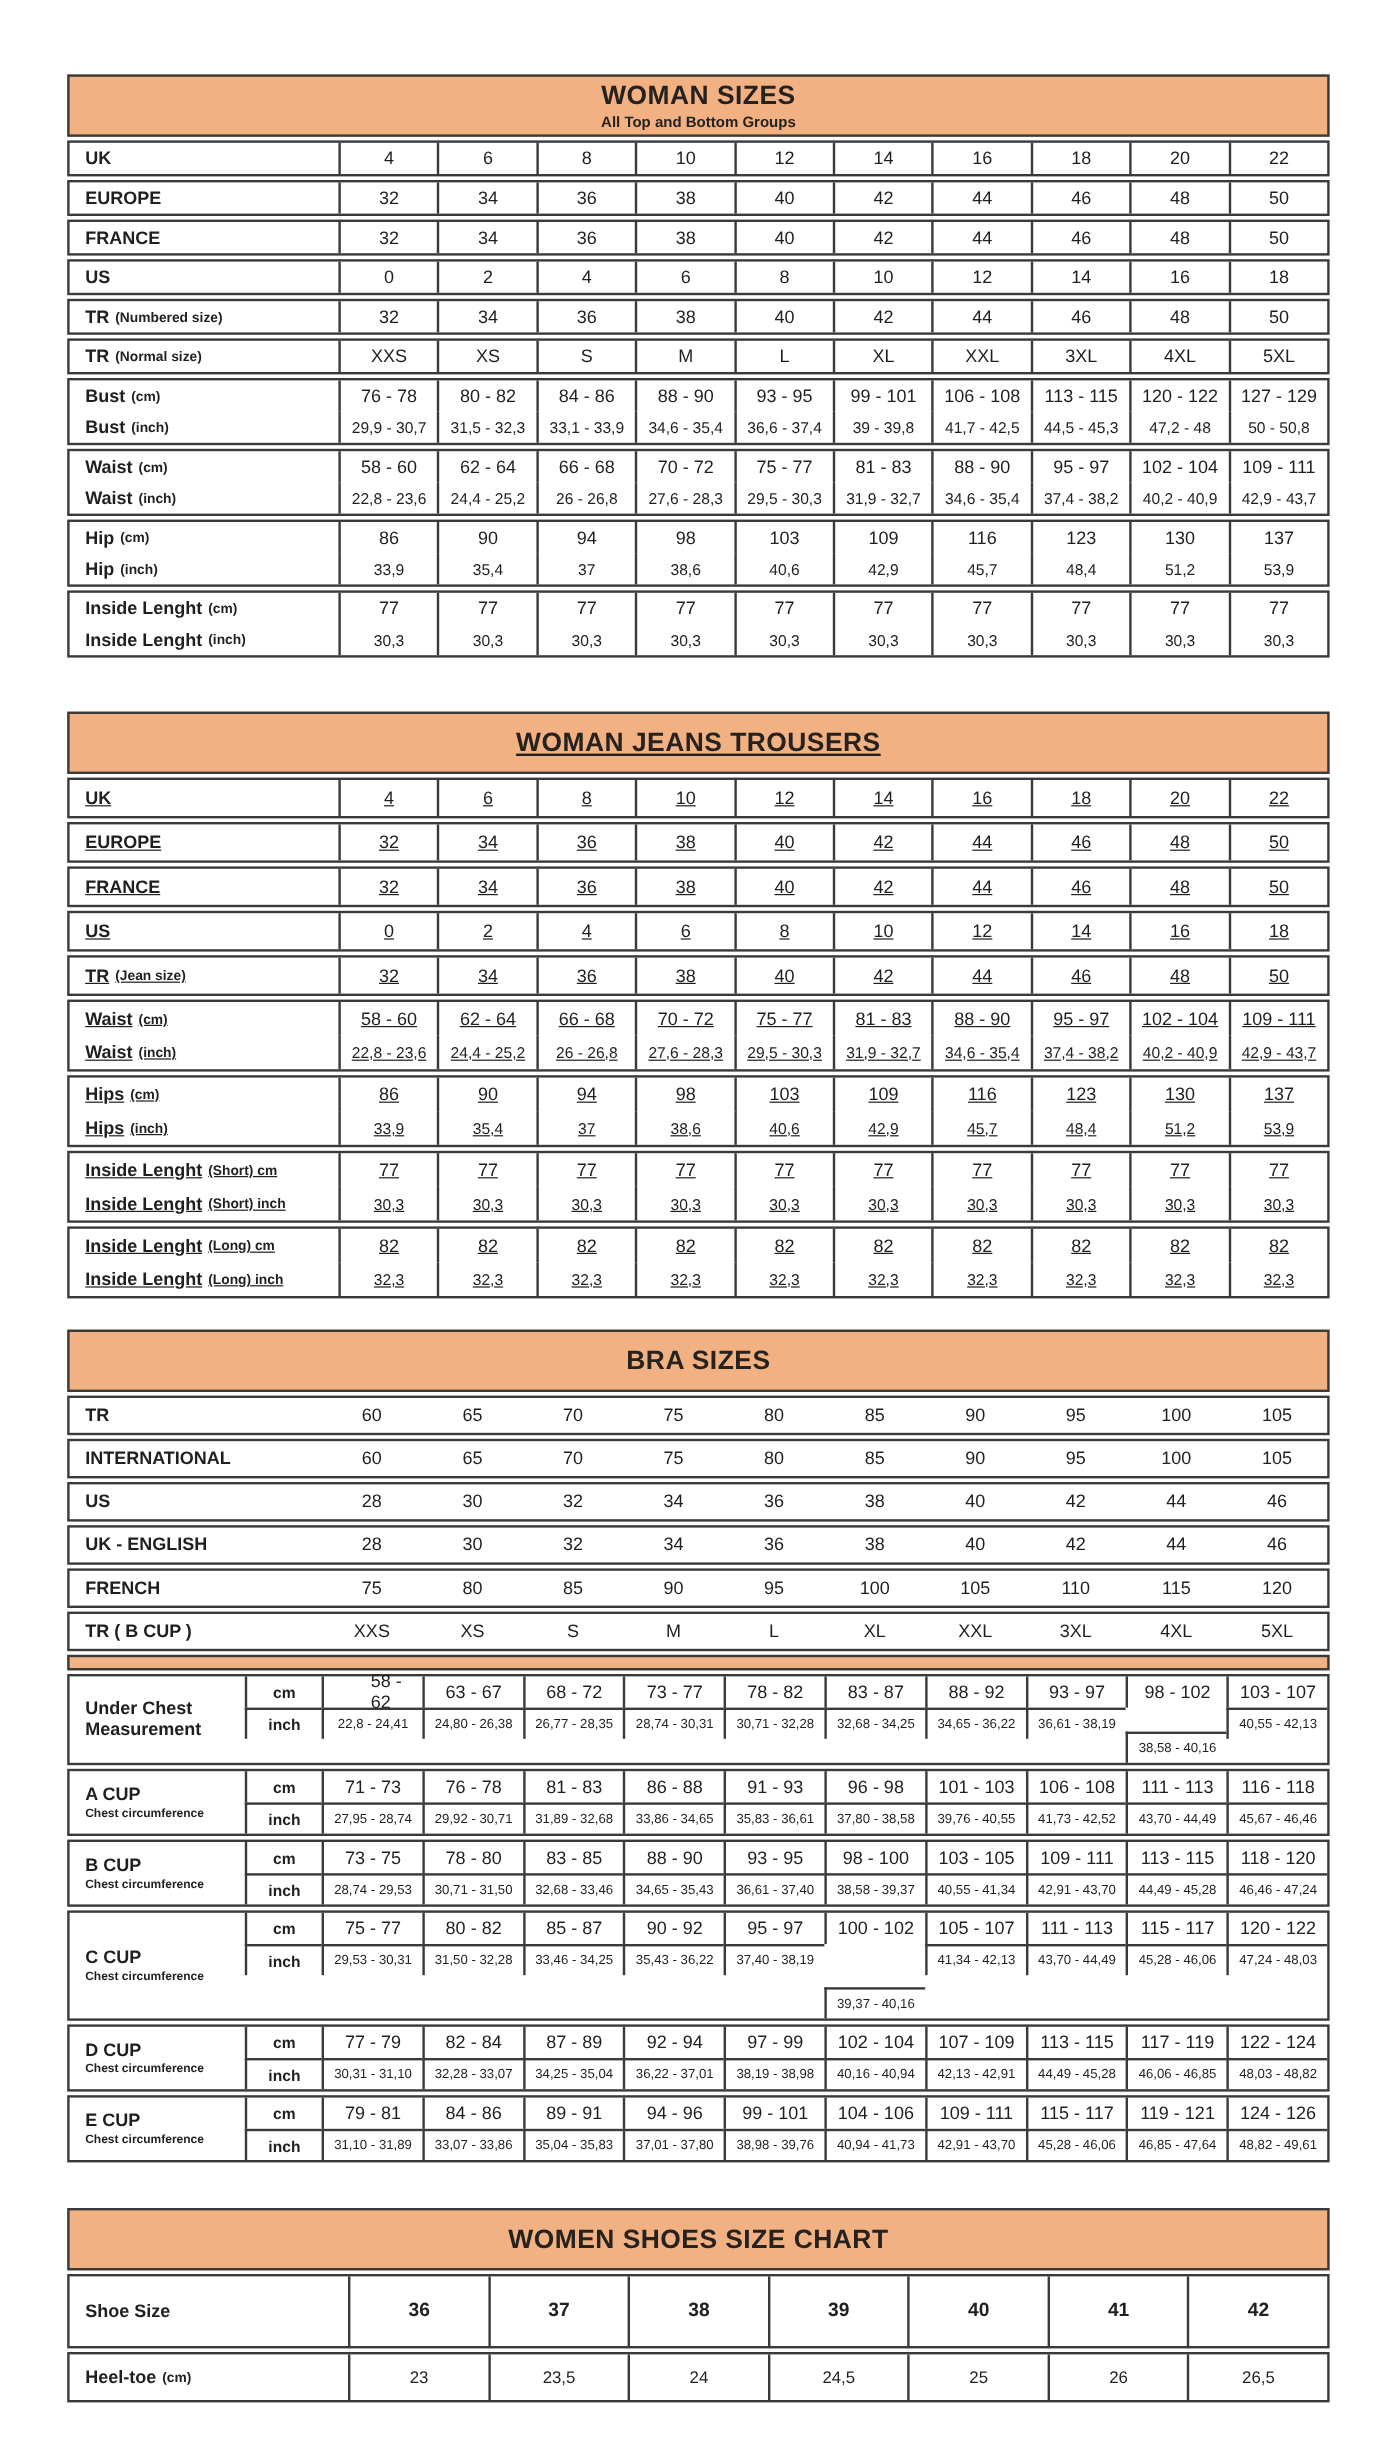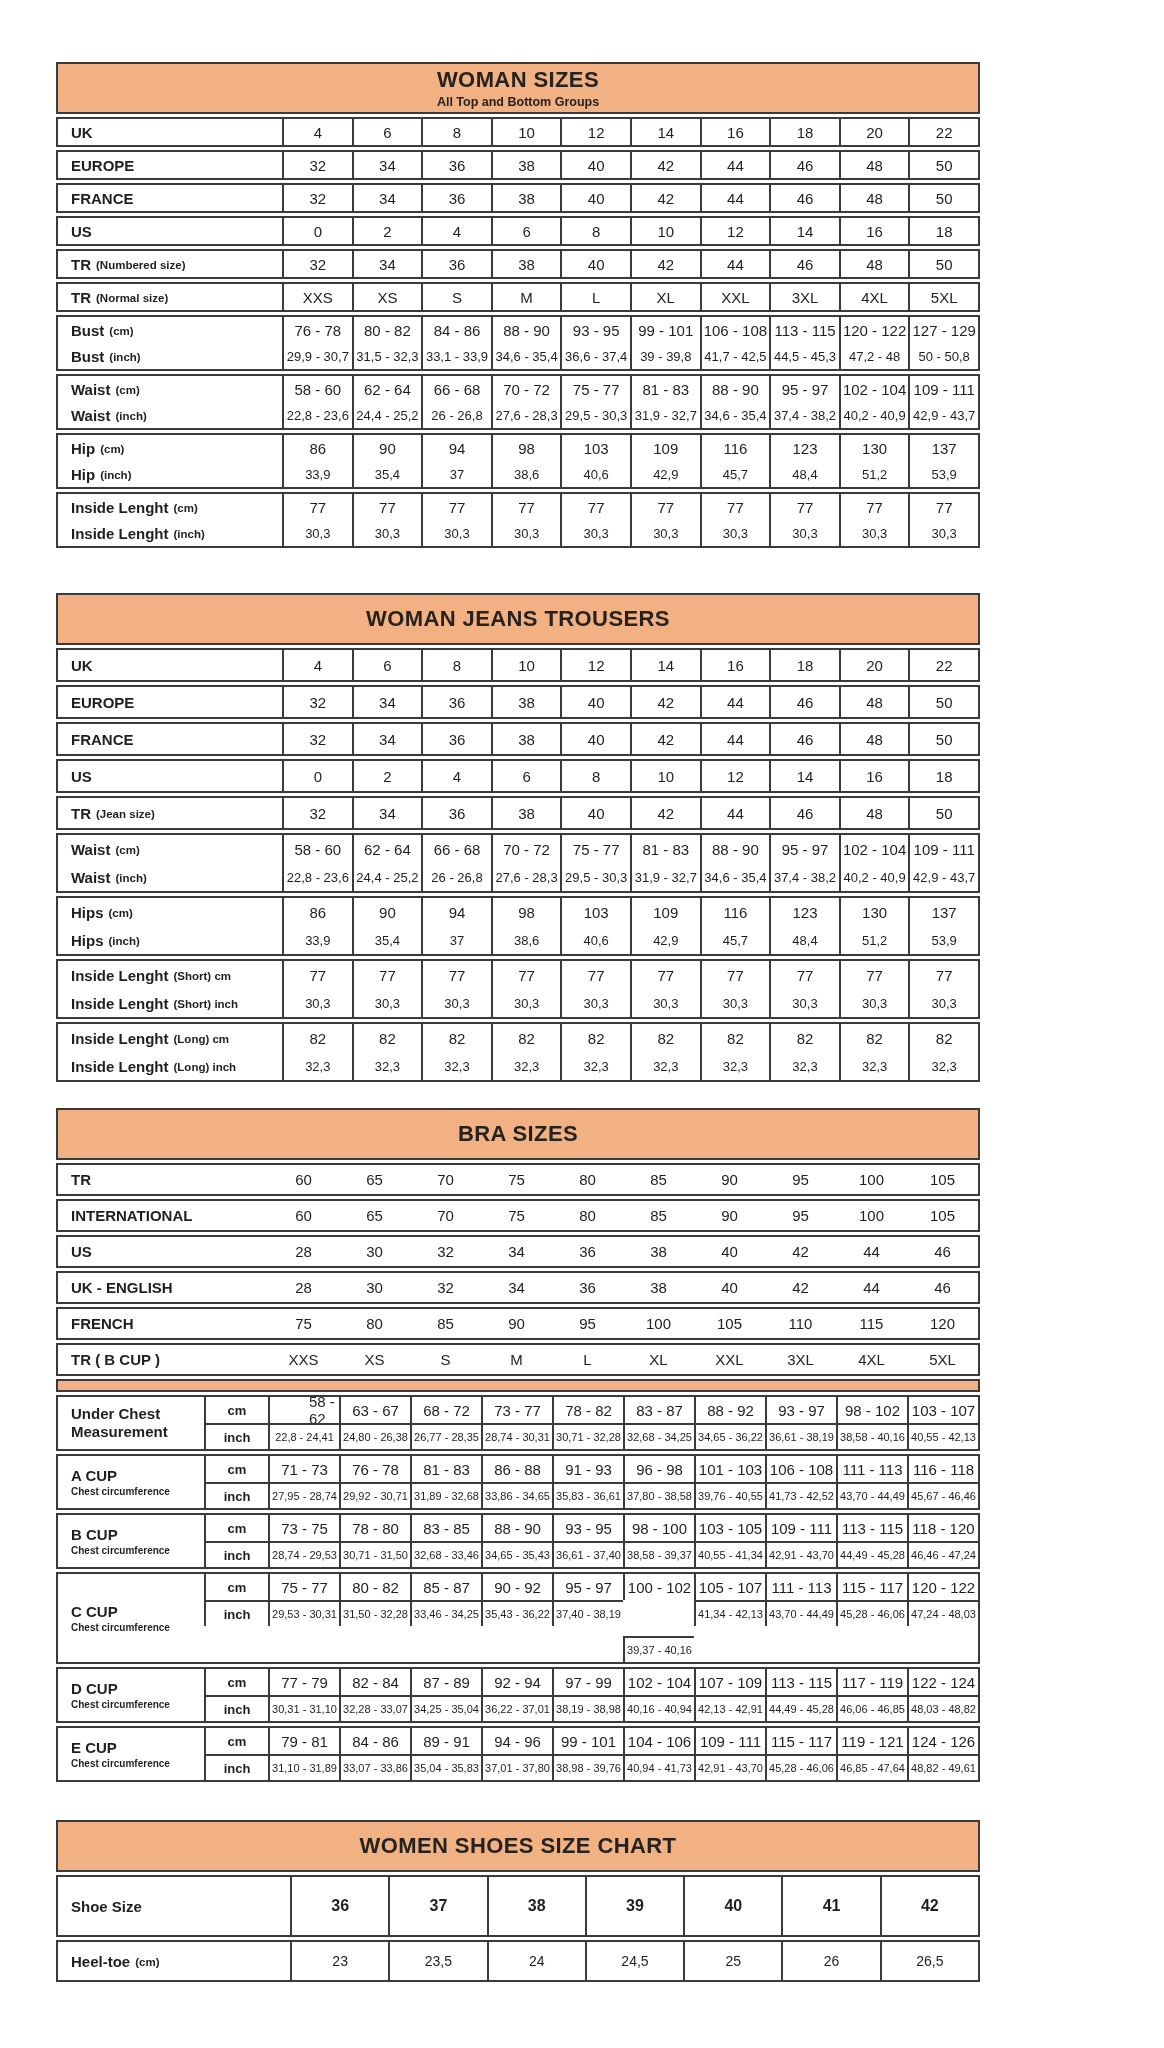--- a/index.html
+++ b/index.html
@@ -1,22 +1,22 @@
 <!DOCTYPE html>
 <html><head>
 <meta charset="utf-8">
 <style>
   html,body{margin:0;padding:0;}
   body{
     width:1164px;height:2048px;overflow:hidden;background:#ffffff;
     font-family:"Liberation Sans",sans-serif;color:#1f1f1f;
   }
   .page{padding:62px 56px 0 56px;}
-  .size-table{width:924px;}
-  .t-woman-jeans{margin-top:45px;}
+  .size-table{width:1052px;}
+  .t-woman-jeans{margin-top:45px;text-decoration:underline;}
   .t-bra-sizes{margin-top:26px;}
   .t-shoes{margin-top:38px;}
 
   .t-header{
     background:#f2b183;border:2px solid #3a3a3a;height:52px;
     display:flex;flex-direction:column;justify-content:center;align-items:center;
     box-sizing:border-box;
   }
   .t-title{font-weight:bold;font-size:22px;letter-spacing:.4px;color:#262220;}
   .t-subtitle{font-weight:bold;font-size:12.5px;margin-top:2px;color:#262220;}
@@ -1359,21 +1359,21 @@
           </div>
           <div class="cell val-cell r1 rdiv" style="grid-area: 2 / 8;">
             <div class="val v-r1">32,68 - 34,25</div>
           </div>
           <div class="cell val-cell r1 rdiv" style="grid-area: 2 / 9;">
             <div class="val v-r1">34,65 - 36,22</div>
           </div>
           <div class="cell val-cell r1 rdiv" style="grid-area: 2 / 10;">
             <div class="val v-r1">36,61 - 38,19</div>
           </div>
-          <div class="cell val-cell r1 rdiv" style="grid-area: 2 / 11;">
+          <div class="cell val-cell r1 rdiv" style="grid-area: 2 / 11; margin-top: 20px;">
             <div class="val v-r1">38,58 - 40,16</div>
           </div>
           <div class="cell val-cell r1 rdiv" style="grid-area: 2 / 12;">
             <div class="val v-r1">40,55 - 42,13</div>
           </div>
         </div>
         <div class="strip strip-cup" style="display: grid; grid-template-columns: 146px 64px repeat(10, 1fr);">
           <div class="cell cup-label">
             <div class="lbl-main">A CUP</div>
             <div class="lbl-sub">Chest circumference</div>

